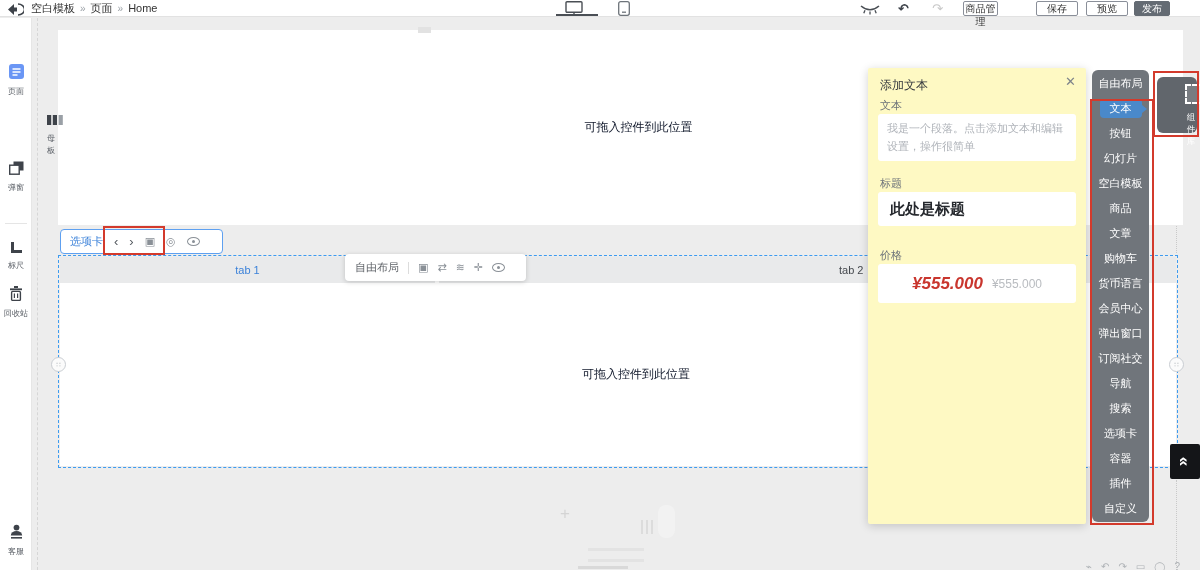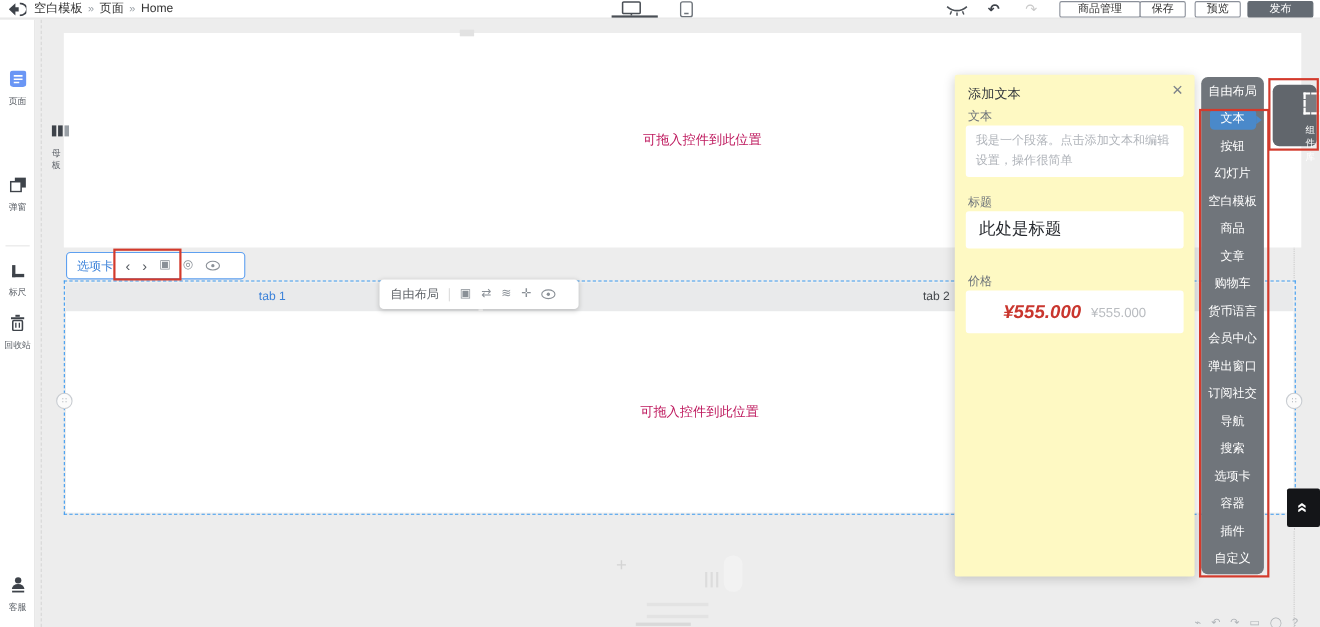--- a/index.html
+++ b/index.html
@@ -14,39 +14,39 @@
   .breadcrumb .sep { color:#9aa0a6; margin:0 5px; font-size:10px; }
   .device-group { position:absolute; left:556px; top:0; height:17px; }
   .dev-desktop { position:absolute; left:6px; top:1px; }
   .dev-underline { position:absolute; left:0; top:14px; width:42px; height:2px; background:#4a4f55; }
   .dev-phone { position:absolute; left:62px; top:1px; }
   .tb-icon { position:absolute; top:1px; font-size:13px; line-height:15px; }
   .hide-eye { left:860px; top:3px; }
   .undo { left:898px; color:#3e434a; font-weight:bold; cursor:pointer; }
   .redo { left:932px; color:#c9c9c9; cursor:pointer; }
   .tb-btn { position:absolute; top:1px; height:15px; line-height:13px; font-size:10px; color:#333; background:#fff; border:1px solid #8a8f99; border-radius:2px; text-align:center; cursor:pointer; }
-  .btn-products { left:963px; width:74px; }
+  .btn-products { left:963px; width:35px; }
   .btn-save { left:1036px; width:42px; }
   .btn-preview { left:1086px; width:42px; }
-  .btn-publish { left:1134px; width:60px; background:#646b73; border-color:#646b73; color:#fff; }
+  .btn-publish { left:1134px; width:36px; background:#646b73; border-color:#646b73; color:#fff; }
 
   
   .sidebar { position:absolute; left:0; top:18px; width:32px; height:552px; background:#fff; border-right:1px solid #e6e6e6; z-index:40; }
   .sb-item { position:absolute; left:0; width:32px; text-align:center; cursor:pointer; }
   .sb-item .lbl { display:block; font-size:9px; color:#5a5f66; margin-top:2px; transform:scale(.9); }
   .sb-div { position:absolute; left:5px; width:22px; height:1px; background:#e5e5e5; }
   .ruler-glyph { display:inline-block; width:11px; height:11px; border-left:3px solid #3e434a; border-bottom:3px solid #3e434a; }
 
   
   .guide-v { position:absolute; width:0; border-left:1px dashed #d6d6d6; z-index:1; }
   .guide-dot { position:absolute; width:0; border-left:1px dotted #c9c9c9; z-index:1; }
 
   
   .canvas-block1 { position:absolute; left:58px; top:30px; width:1125px; height:195px; background:#fff; z-index:2; display:flex; align-items:center; justify-content:center; }
-  .drop-ph { font-size:12px; color:#be185d;margin-left:36px; }
+  .drop-ph { font-size:12px; color:#0f172a;margin-left:36px; }
   .top-marker { position:absolute; left:418px; top:27px; width:13px; height:6px; background:#e2e2e2; z-index:3; }
 
   .tab-section { position:absolute; left:58px; top:255px; width:1120px; height:213px; border:1px dashed #3d9bf0; z-index:2; }
   .tab-row { position:absolute; left:1px; top:1px; right:1px; height:26px; background:#fff; }
   .tab-seg { position:absolute; top:0; height:26px; background:#e9eaeb; font-size:11px; line-height:26px; cursor:pointer; }
   .seg1 { left:0; width:375px; text-align:center; color:#3c82d9; }
   .seg2 { left:379px; right:0; color:#45494e; }
   .seg2 span { position:absolute; left:400px; }
   .tab-content { position:absolute; left:1px; top:27px; right:1px; bottom:1px; background:#fff; display:flex; align-items:center; justify-content:center; }
   .handle { position:absolute; width:15px; height:15px; border-radius:50%; background:#fbfbfb; border:1px solid #c9cdd2; color:#9aa0a6; font-size:7px; line-height:13px; text-align:center; z-index:6; cursor:grab; }
@@ -75,21 +75,21 @@
   .fs-blob { left:658px; top:505px; width:17px; height:33px; background:#f2f2f2; border-radius:8px; }
   .fs-line { height:3px; background:#e3e3e3; }
 
   
   .dialog { position:absolute; left:868px; top:68px; width:218px; height:456px; background:#fef9c3; border-radius:2px; box-shadow:0 2px 10px rgba(0,0,0,.18); z-index:10; }
   .dlg-title { position:absolute; left:12px; top:9px; font-size:12px; color:#33373d; }
   .dlg-close { position:absolute; right:10px; top:6px; font-size:13px; color:#7d838a; cursor:pointer; }
   .dlg-label { position:absolute; left:12px; font-size:11px; color:#6d737a; }
   .dlg-box { position:absolute; left:10px; width:198px; background:#fff; border-radius:3px; }
   .dlg-textarea { top:46px; height:47px; padding:5px 9px; font-size:11px; line-height:1.65; color:#b0b4ba; cursor:text; }
-  .dlg-input { top:124px; height:34px; line-height:34px; padding-left:12px; font-size:15px; font-weight:normal; color:#26292e; cursor:text; }
+  .dlg-input { top:124px; height:34px; line-height:34px; padding-left:12px; font-size:15px; font-weight:bold; color:#26292e; cursor:text; }
   .dlg-price { top:196px; height:39px; display:flex; align-items:center; justify-content:center; gap:9px; }
   .price-main { font-size:17px; font-weight:bold; font-style:italic; color:#c9362e; }
   .price-sec { font-size:12px; color:#b9bcc0; }
 
   
   .comp-menu { position:absolute; left:1092px; top:70px; width:57px; height:452px; background:#70757b; border-radius:6px; z-index:11; }
   .cm-header { height:26px; line-height:27px; text-align:center; font-size:11px; color:#fff; }
   .cm-item { height:25px; line-height:25px; text-align:center; font-size:11px; color:#fff; cursor:pointer; }
   .cm-item.active { position:relative; }
   .cm-item.active .pill { display:inline-block; position:relative; line-height:19px; margin-top:3px; padding:0 10px; background:#4a89ca; border-radius:4px; }

